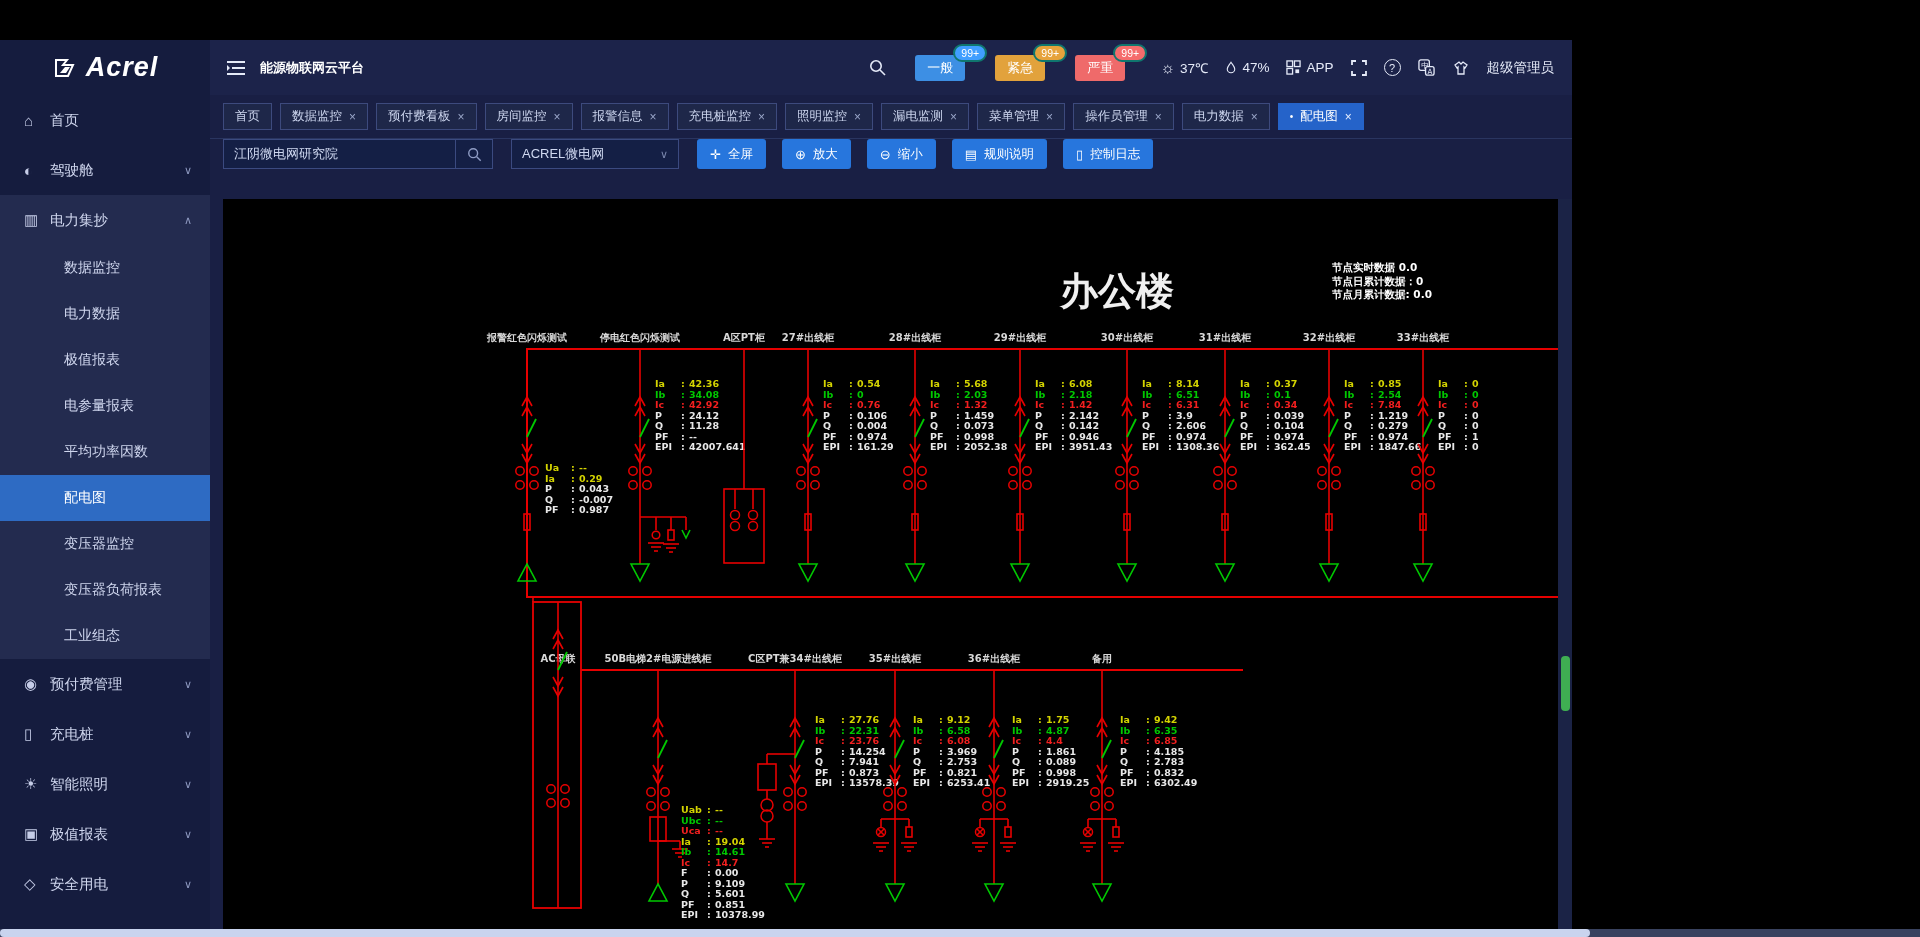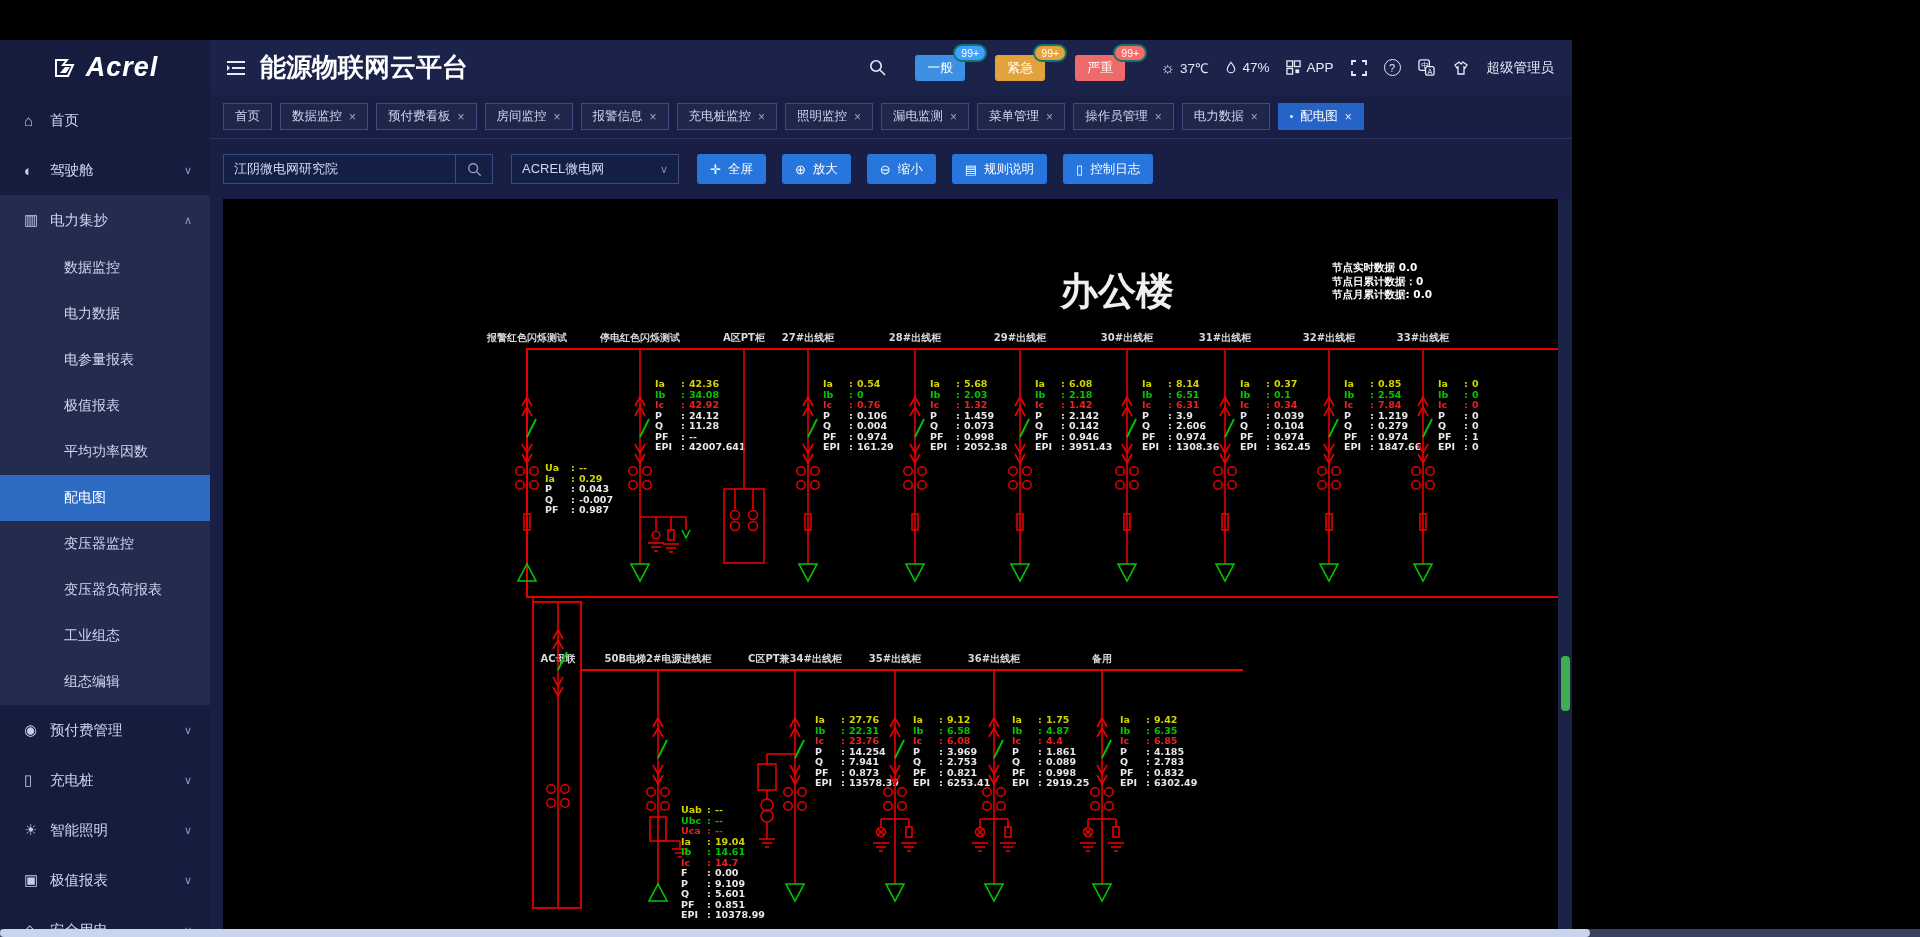--- a/index.html
+++ b/index.html
@@ -16,21 +16,21 @@
   .side-item .glyph { width:26px; font-size:15px; color:#c6cde8; }
   .side-item .lbl { flex:1; }
   .side-item .chev { color:#8e99c0; font-size:11px; }
   .side-group { background:#232b4f; }
   .side-sub { height:46px; display:flex; align-items:center; padding-left:64px; font-size:14px; cursor:pointer; }
   .side-sub.active { background:#2e6bc3; color:#fff; }
 
   
   .main { flex:1; display:flex; flex-direction:column; background:#191f44; min-width:0; }
   .header { height:55px; background:#1c234a; display:flex; align-items:center; padding:0 18px 0 16px; color:#e5eaf8; }
-  .h-title { font-size:26px; font-weight:bold; color:#fff; margin-left:14px; }
+  .h-title { font-size:13px; font-weight:bold; color:#fff; margin-left:14px; }
   .h-right { margin-left:auto; display:flex; align-items:center; gap:17px; font-size:13.5px; }
   .badges { display:flex; gap:30px; margin:0 18px 0 12px; }
   .badge-wrap { position:relative; }
   .badge { padding:4px 12px; border-radius:3px; color:#fff; font-size:13px; display:inline-block; }
   .pill { position:absolute; top:-11px; left:calc(100% - 12px); border-radius:9px; padding:1px 6px;
           font-size:10.5px; color:#fff; white-space:nowrap; border:2px solid #0f766e; }
   .h-item { display:flex; align-items:center; gap:5px; }
   .help-circ { width:17px; height:17px; border:1.5px solid #e5eaf8; border-radius:50%; font-size:11px;
                display:flex; align-items:center; justify-content:center; }
 
@@ -38,21 +38,21 @@
   .tabbar { height:44px; display:flex; align-items:center; gap:8px; padding:0 0 0 13px;
             border-bottom:1px solid #2a3560; background:#191f44; }
   .tab { height:27px; padding:0 11px; border:1px solid #3d4a7d; background:#1e2749; color:#cdd6ef;
          font-size:12.5px; display:flex; align-items:center; gap:7px; cursor:pointer; }
   .tab.active { background:#2563c9; border-color:#2563c9; color:#fff; }
   .tab .x { font-size:12px; color:#9aa6c9; }
   .tab.active .x { color:#e8efff; }
   .tab .dot { font-size:10px; }
 
   
-  .toolbar { height:60px; display:flex; align-items:center; gap:18px; padding-left:13px; background:#191f44; }
+  .toolbar { height:60px; display:flex; align-items:flex-start; gap:18px; padding-left:13px; background:#191f44; }
   .search { width:270px; height:30px; border:1px solid #3b4a80; background:#141f45; display:flex; align-items:center; }
   .search input { flex:1; background:transparent; border:0; outline:none; color:#cfd8f0; font-size:13px;
                   padding:0 10px; font-family:"Liberation Sans", sans-serif; }
   .search .sbtn { width:37px; height:100%; border-left:1px solid #3b4a80; display:flex; align-items:center; justify-content:center; cursor:pointer; }
   .select { width:168px; height:30px; border:1px solid #3b4a80; background:#141f45; display:flex; align-items:center;
             padding:12px 10px; color:#cfd8f0; font-size:13px; cursor:pointer; }
   .select .chev { margin-left:auto; color:#7a87ad; font-size:11px; }
   .tbtn { height:30px; background:#2776dd; border:0; color:#fff; border-radius:3px; padding:0 13px;
           font-size:12.5px; display:flex; align-items:center; gap:7px; cursor:pointer; font-family:"Liberation Sans", sans-serif; }
   .tbtn .bicon { font-size:13px; }
@@ -92,28 +92,27 @@
     <span class="chev">∨</span>
   </div>
         <div class="side-group">
           <div class="side-item">
     <span class="glyph">▥</span>
     <span class="lbl">电力集抄</span>
     <span class="chev">∧</span>
   </div>
           <div class="side-sub">数据监控</div>
           <div class="side-sub">电力数据</div>
+          <div class="side-sub">极值报表</div>
           <div class="side-sub">电参量报表</div>
-          <div class="side-sub">极值报表</div>
           <div class="side-sub">平均功率因数</div>
           <div class="side-sub active">配电图</div>
           <div class="side-sub">变压器监控</div>
           <div class="side-sub">变压器负荷报表</div>
           <div class="side-sub">工业组态</div>
-          <div class="side-sub">组态编辑</div>
         </div>
         <div class="side-item">
     <span class="glyph">◉</span>
     <span class="lbl">预付费管理</span>
     <span class="chev">∨</span>
   </div>
         <div class="side-item">
     <span class="glyph">▯</span>
     <span class="lbl">充电桩</span>
     <span class="chev">∨</span>

